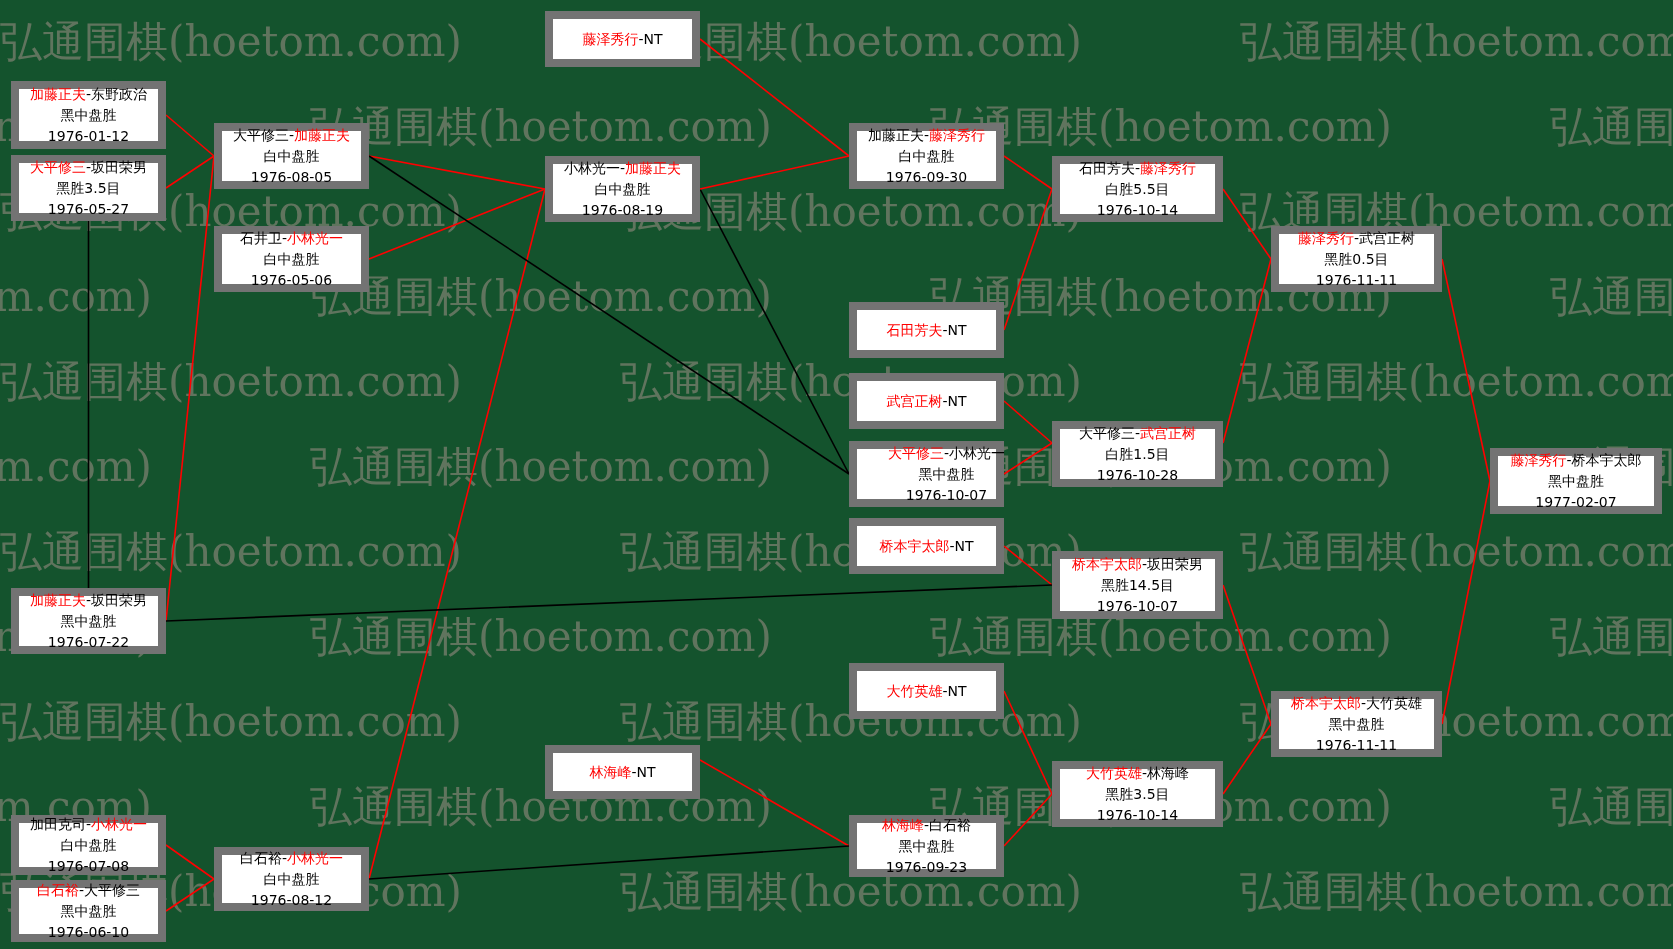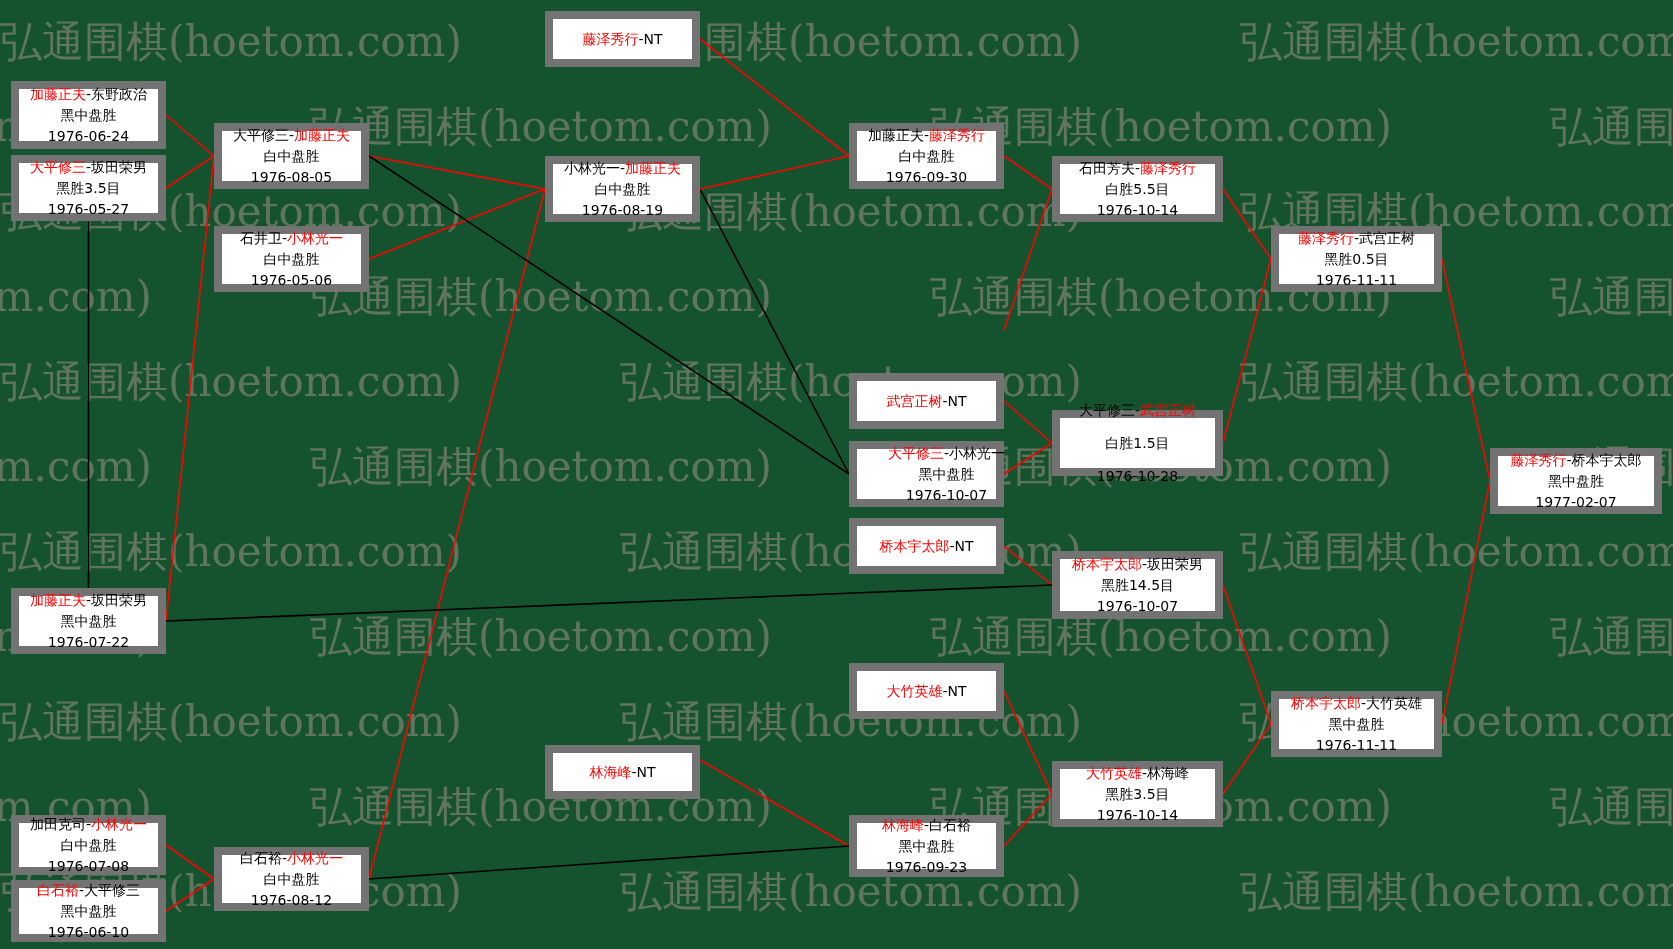--- a/index.html
+++ b/index.html
@@ -112,21 +112,21 @@
       <line x1="166" y1="911" x2="214" y2="879" stroke="#ff0000" stroke-width="1.6"></line>
       <line x1="369" y1="879" x2="849" y2="846" stroke="#000000" stroke-width="1.6"></line>
     </svg>
   <div id="boxes">
       <div class="match" style="left: 545px; top: 11px; width: 155px; height: 56px;">
         <div class="players"><span class="win">藤泽秀行</span><span>-</span><span class="">NT</span></div>
       </div>
       <div class="match" style="left: 11px; top: 81px; width: 155px; height: 68px;">
         <div class="players"><span class="win">加藤正夫</span><span>-</span><span class="">东野政治</span></div>
         <div class="row">黑中盘胜</div>
-        <div class="row">1976-06-24</div>
+        <div class="row">1976-01-12</div>
       </div>
       <div class="match" style="left: 11px; top: 155px; width: 155px; height: 66px;">
         <div class="players"><span class="win">大平修三</span><span>-</span><span class="">坂田荣男</span></div>
         <div class="row">黑胜3.5目</div>
         <div class="row">1976-05-27</div>
       </div>
       <div class="match" style="left: 214px; top: 123px; width: 155px; height: 66px;">
         <div class="players"><span class="">大平修三</span><span>-</span><span class="win">加藤正夫</span></div>
         <div class="row">白中盘胜</div>
         <div class="row">1976-08-05</div>
@@ -149,24 +149,27 @@
       <div class="match" style="left: 1052px; top: 156px; width: 171px; height: 66px;">
         <div class="players"><span class="">石田芳夫</span><span>-</span><span class="win">藤泽秀行</span></div>
         <div class="row">白胜5.5目</div>
         <div class="row">1976-10-14</div>
       </div>
       <div class="match" style="left: 1271px; top: 226px; width: 171px; height: 66px;">
         <div class="players"><span class="win">藤泽秀行</span><span>-</span><span class="">武宫正树</span></div>
         <div class="row">黑胜0.5目</div>
         <div class="row">1976-11-11</div>
       </div>
+      <div class="match" style="left: 849px; top: 302px; width: 155px; height: 56px;">
+        <div class="players"><span class="win">石田芳夫</span><span>-</span><span class="">NT</span></div>
+      </div>
       <div class="match" style="left: 849px; top: 373px; width: 155px; height: 56px;">
         <div class="players"><span class="win">武宫正树</span><span>-</span><span class="">NT</span></div>
       </div>
-      <div class="match" style="left: 1052px; top: 410px; width: 171px; height: 66px; gap: 12px;">
+      <div class="match" style="left: 1052px; top: 421px; width: 171px; height: 66px;">
         <div class="players"><span class="">大平修三</span><span>-</span><span class="win">武宫正树</span></div>
         <div class="row">白胜1.5目</div>
         <div class="row">1976-10-28</div>
       </div>
       <div class="match" style="left: 849px; top: 441px; width: 155px; height: 66px; padding-left: 40px;">
         <div class="players"><span class="win">大平修三</span><span>-</span><span class="">小林光一</span></div>
         <div class="row">黑中盘胜</div>
         <div class="row">1976-10-07</div>
       </div>
       <div class="match" style="left: 849px; top: 518px; width: 155px; height: 56px;">

